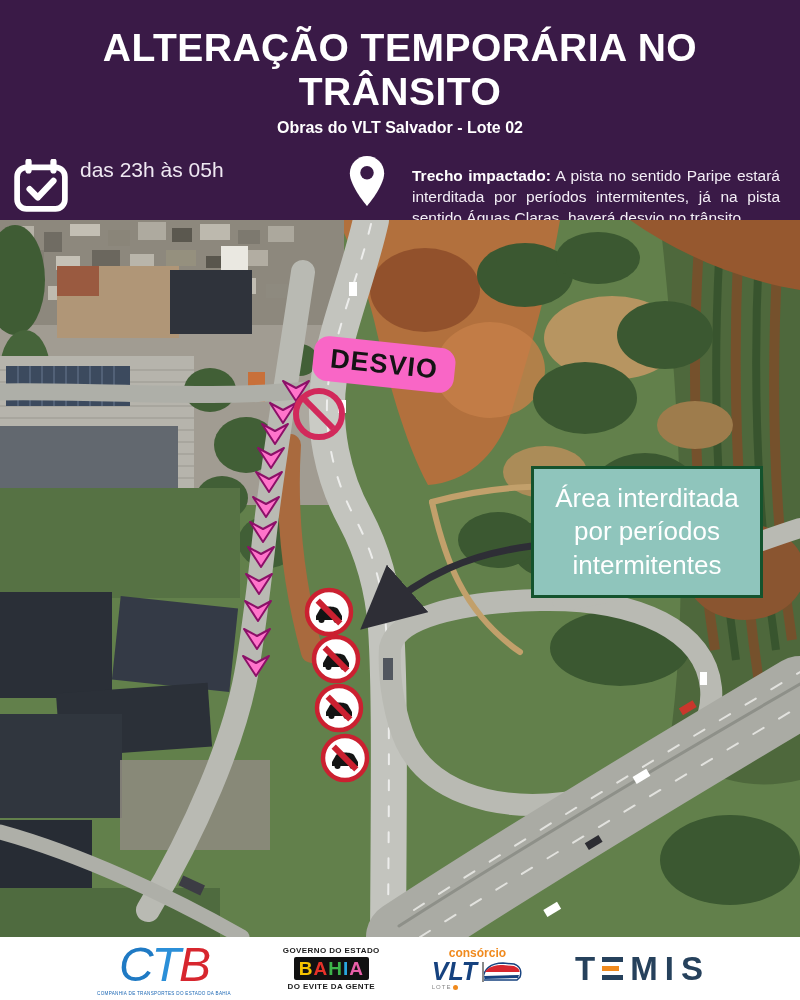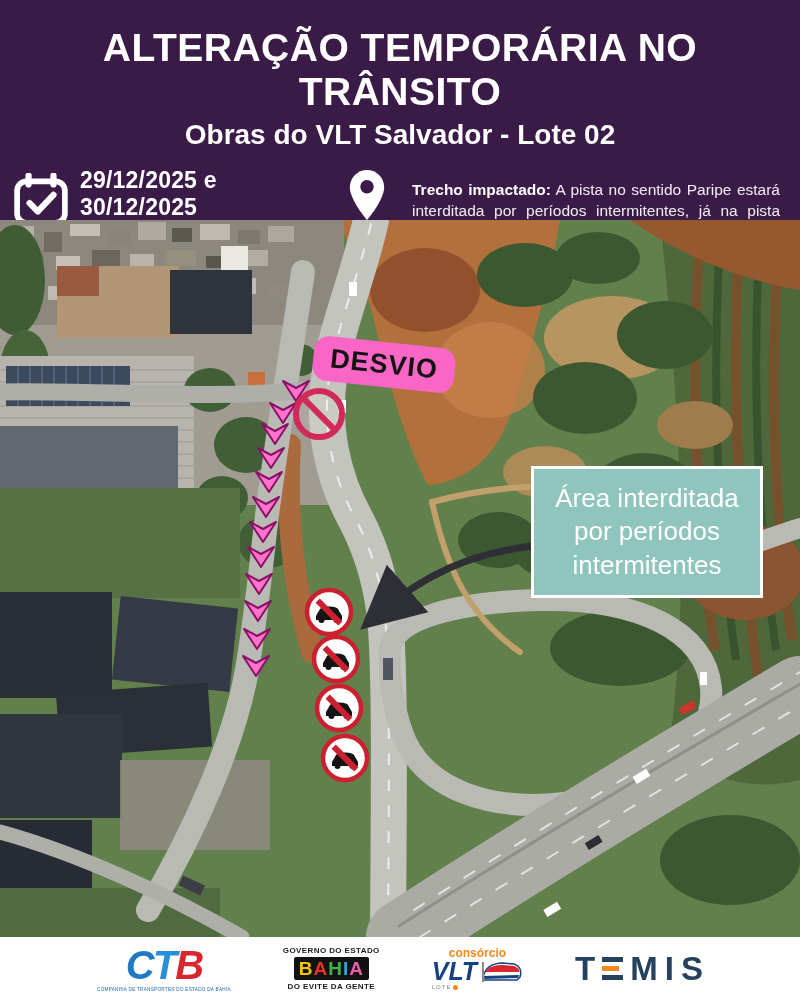--- a/index.html
+++ b/index.html
@@ -1,46 +1,46 @@
 <!DOCTYPE html>
 <html><head>
 <meta charset="utf-8">
 <style>
   html,body{margin:0;padding:0;}
   body{width:800px;height:1000px;overflow:hidden;font-family:"Liberation Sans",sans-serif;}
   .page{position:relative;width:800px;height:940px;background:#3a1a47;}
 
   
   .hdr-title{padding-top:26px;text-align:center;color:#ffffff;font-size:39px;font-weight:800;letter-spacing:.5px;}
-  .hdr-sub{margin-top:5px;text-align:center;color:#ffffff;font-size:28px;font-weight:700;}
+  .hdr-sub{margin-top:5px;text-align:center;color:#ffffff;font-size:16px;font-weight:700;}
   .info-row{display:flex;align-items:flex-start;padding:16px 8px 0 14px;}
   .cal-icon{flex:0 0 auto;margin-top:6px;}
   .dates{margin-left:12px;color:#ffffff;min-width:252px;}
   .dates .d1{font-size:23px;font-weight:800;letter-spacing:.2px;}
   .dates .d2{font-size:21px;font-weight:400;margin-top:5px;color:#efe8f2;}
   .pin-icon{flex:0 0 auto;margin:2px 14px 0 16px;}
   .impact{width:420px;margin:12px;color:#f3eef6;font-size:15.5px;line-height:1.36;text-align:justify;}
   .impact .b{font-weight:800;color:#ffffff;}
   .impact .block{display:block;text-align:left;}
   .impact .warn{font-weight:800;color:#f2b33e;}
 
   
   .map{position:absolute;left:0;top:220px;width:800px;height:717px;background:#62804b;overflow:hidden;}
   .map svg{display:block;}
   .desvio{position:absolute;left:313px;top:122px;background:#f966c6;color:#141414;
           font-size:27px;font-weight:800;letter-spacing:1px;padding:7px 17px;border-radius:15px;
           transform:rotate(6deg);}
-  .callout{position:absolute;left:531px;top:246px;width:210px;background:#8fc5bc;border:3px solid #ffffff;
+  .callout{position:absolute;left:531px;top:246px;width:210px;background:#8fc5bc;border:3px solid #14532d;
            color:#ffffff;font-size:26px;line-height:1.28;text-align:center;padding:13px 8px;}
 
   
   .footer{position:absolute;left:0;top:937px;width:800px;height:63px;background:#ffffff;
           display:flex;align-items:center;justify-content:center;gap:52px;}
   .logo{display:flex;flex-direction:column;align-items:center;justify-content:center;}
-  .ctb-word{font-size:40px;font-weight:700;font-style:italic;letter-spacing:-2px;line-height:1;}
+  .ctb-word{font-size:48px;font-weight:400;font-style:italic;letter-spacing:-2px;line-height:1;}
   .ctb-word .c1{color:#1f7ac4;} .ctb-word .c2{color:#2b8fd8;} .ctb-word .c3{color:#d7262e;}
   .ctb-cap{font-size:4.6px;color:#1a66b4;letter-spacing:.3px;margin-top:2px;white-space:nowrap;}
   .gov-top,.gov-bot{font-size:8px;font-weight:800;color:#1c1c1c;letter-spacing:.4px;}
   .bahia-chip{background:#111111;padding:2px 5px;margin:2px 0;border-radius:2px;line-height:1;}
   .bahia-chip span{font-size:19px;font-weight:900;letter-spacing:1px;}
   .bh0{color:#f5c300;} .bh1{color:#e63229;} .bh2{color:#3cb44a;} .bh3{color:#29a8e0;} .bh4{color:#e85fa8;}
   .vlt-top{font-size:12px;font-weight:700;color:#f08a1d;line-height:1;}
   .vlt-row{display:flex;align-items:center;gap:4px;font-style:italic;}
   .vlt-name{font-size:25px;font-weight:900;color:#16427f;line-height:1;}
   .vlt-lote{font-size:6px;color:#888888;letter-spacing:1px;align-self:flex-start;display:flex;align-items:center;gap:2px;}
@@ -60,21 +60,20 @@
   <div class="hdr-sub">Obras do VLT Salvador - Lote 02</div>
 
   <div class="info-row">
     <svg class="cal-icon" width="54" height="54" viewBox="0 0 52 52">
       <rect x="3" y="8" width="46" height="40" rx="9" fill="none" stroke="#ffffff" stroke-width="5.5"></rect>
       <line x1="14" y1="2.5" x2="14" y2="11" stroke="#ffffff" stroke-width="6" stroke-linecap="round"></line>
       <line x1="38" y1="2.5" x2="38" y2="11" stroke="#ffffff" stroke-width="6" stroke-linecap="round"></line>
       <path d="M15,29 l8,8 l15,-16" fill="none" stroke="#ffffff" stroke-width="6" stroke-linecap="round" stroke-linejoin="round"></path>
     </svg>
     <div class="dates">
-      <div class="d1">29/12/2025 e 30/12/2025</div>
       <div class="d2">das 23h às 05h</div>
     </div>
     <svg class="pin-icon" width="38" height="52" viewBox="0 0 36 50">
       <path d="M18,1 C9,1 1.5,8.5 1.5,17.5 C1.5,30 18,49 18,49 C18,49 34.5,30 34.5,17.5 C34.5,8.5 27,1 18,1 Z" fill="#ffffff"></path>
       <circle cx="18" cy="17" r="6.5" fill="#3a1a47"></circle>
     </svg>
     <p class="impact"><span class="b">Trecho impactado:</span><span> A pista no sentido Paripe estará interditada por períodos intermitentes, já na pista sentido Águas Claras, haverá desvio no trânsito.</span><span class="b block">Áreas impactadas estarão devidamente sinalizadas.</span><span class="warn block">OBEDEÇA A SINALIZAÇÃO E EVITE ACIDENTES!!</span></p>
   </div>
 
   <div class="map">

